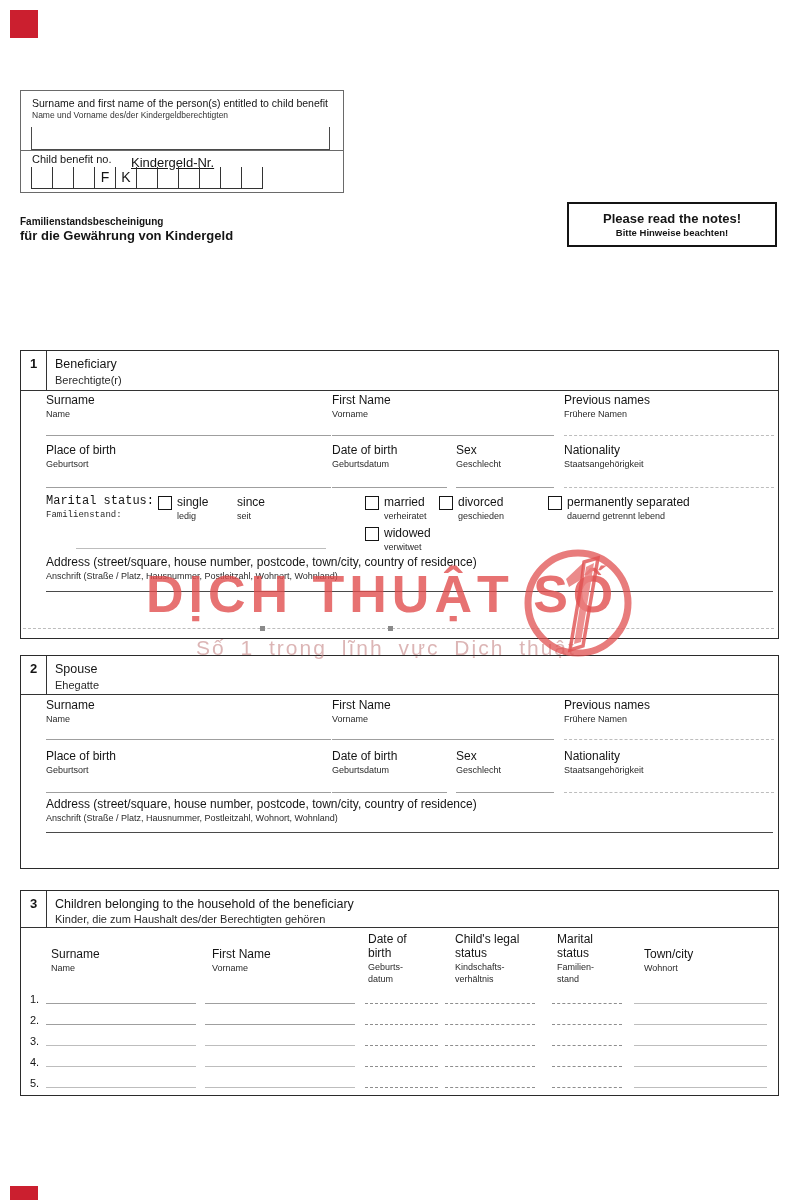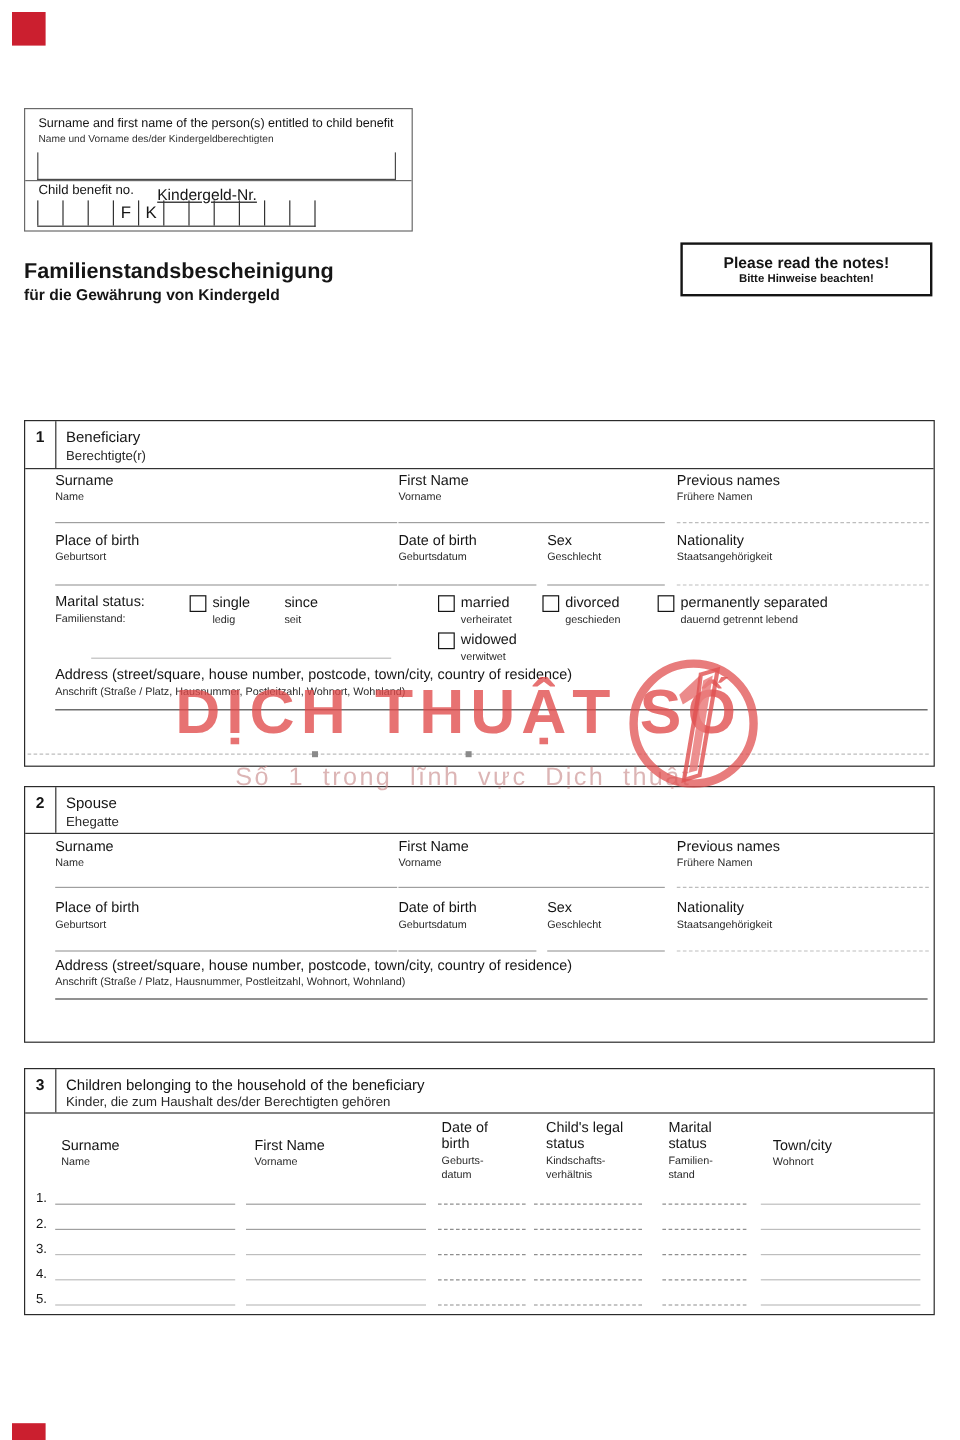--- a/index.html
+++ b/index.html
@@ -27,21 +27,21 @@
   .redsq{position:absolute;width:28px;height:28px;}
   
   .topbox{position:absolute;left:20px;top:90px;width:322px;height:101px;border:1px solid #6a6a6a;}
   .bracket{position:absolute;left:10px;top:36px;width:297px;height:22px;border-left:1px solid #4a4a4a;border-right:1px solid #4a4a4a;border-bottom:1px solid #4a4a4a;}
   .topdivider{position:absolute;left:0;right:0;top:59px;border-top:1px solid #6a6a6a;}
   .comb{position:absolute;left:10px;top:76px;height:21px;display:flex;border-right:1px solid #333;border-bottom:1px solid #333;}
   .comb .cell{width:21px;border-left:1px solid #333;text-align:center;font-size:14px;line-height:20px;box-sizing:border-box;}
   
   .t1{font-size:23px;font-weight:bold;letter-spacing:-0.3px;line-height:1.05;}
   .t2{font-size:16px;font-weight:bold;margin-top:2px;line-height:1.15;}
-  .t3{font-size:18px;font-weight:bold;margin-top:9px;line-height:1.3;}
+  .t3{font-size:10px;font-weight:bold;margin-top:9px;line-height:1.3;}
   .t4{font-size:13px;font-weight:bold;line-height:1.3;}
   .notesbox{position:absolute;left:567px;top:202px;width:210px;height:45px;border:2px solid #141414;text-align:center;box-sizing:border-box;}
   .notes-en{font-size:13px;font-weight:bold;margin-top:7px;}
   .notes-de{font-size:9.5px;font-weight:bold;margin-top:1px;}
   
   .wm-title{position:absolute;left:146px;top:564px;font-size:52px;font-weight:bold;letter-spacing:5px;color:rgba(224,74,74,0.78);z-index:6;white-space:nowrap;}
   .wm-tag{position:absolute;left:196px;top:636px;font-size:21px;color:rgba(198,136,136,0.62);letter-spacing:2px;word-spacing:7px;z-index:6;white-space:nowrap;}
   .wm-logo{position:absolute;left:522px;top:547px;width:112px;height:112px;z-index:6;}
   .handle{position:absolute;width:5px;height:5px;background:#8a8a8a;z-index:2;}
   .rownum{position:absolute;font-size:11px;}
@@ -121,21 +121,21 @@
   </div>
   <div class="fld" style="left:543px;top:92px;">
     <div class="len">Nationality</div>
     <div class="lde">Staatsangehörigkeit</div>
   </div>
   <div class="line" style="left:25px;top:136px;width:285px;"></div>
   <div class="line" style="left:311px;top:136px;width:115px;"></div>
   <div class="line" style="left:435px;top:136px;width:98px;"></div>
   <div class="line dash light" style="left:543px;top:136px;width:210px;"></div>
 
-  <div class="fld" style="left:25px;top:143px;">
+  <div class="fld" style="left:25px;top:143px;font-family:Liberation Mono, monospace;">
     <div class="len">Marital status:</div>
     <div class="lde">Familienstand:</div>
   </div>
   <div class="opt" style="left:137px;top:144px;">
     <span class="cb"></span>
     <span class="optlabels">
       <span class="len">single</span>
       <span class="lde">ledig</span>
     </span>
   </div>
@@ -143,21 +143,21 @@
     <div class="len">since</div>
     <div class="lde">seit</div>
   </div>
   <div class="opt" style="left:344px;top:144px;">
     <span class="cb"></span>
     <span class="optlabels">
       <span class="len">married</span>
       <span class="lde">verheiratet</span>
     </span>
   </div>
-  <div class="opt" style="left:431px;top:144px;">
+  <div class="opt" style="left:418px;top:144px;">
     <span class="cb"></span>
     <span class="optlabels">
       <span class="len">divorced</span>
       <span class="lde">geschieden</span>
     </span>
   </div>
   <div class="opt" style="left:527px;top:144px;">
     <span class="cb"></span>
     <span class="optlabels">
       <span class="len">permanently separated</span>

